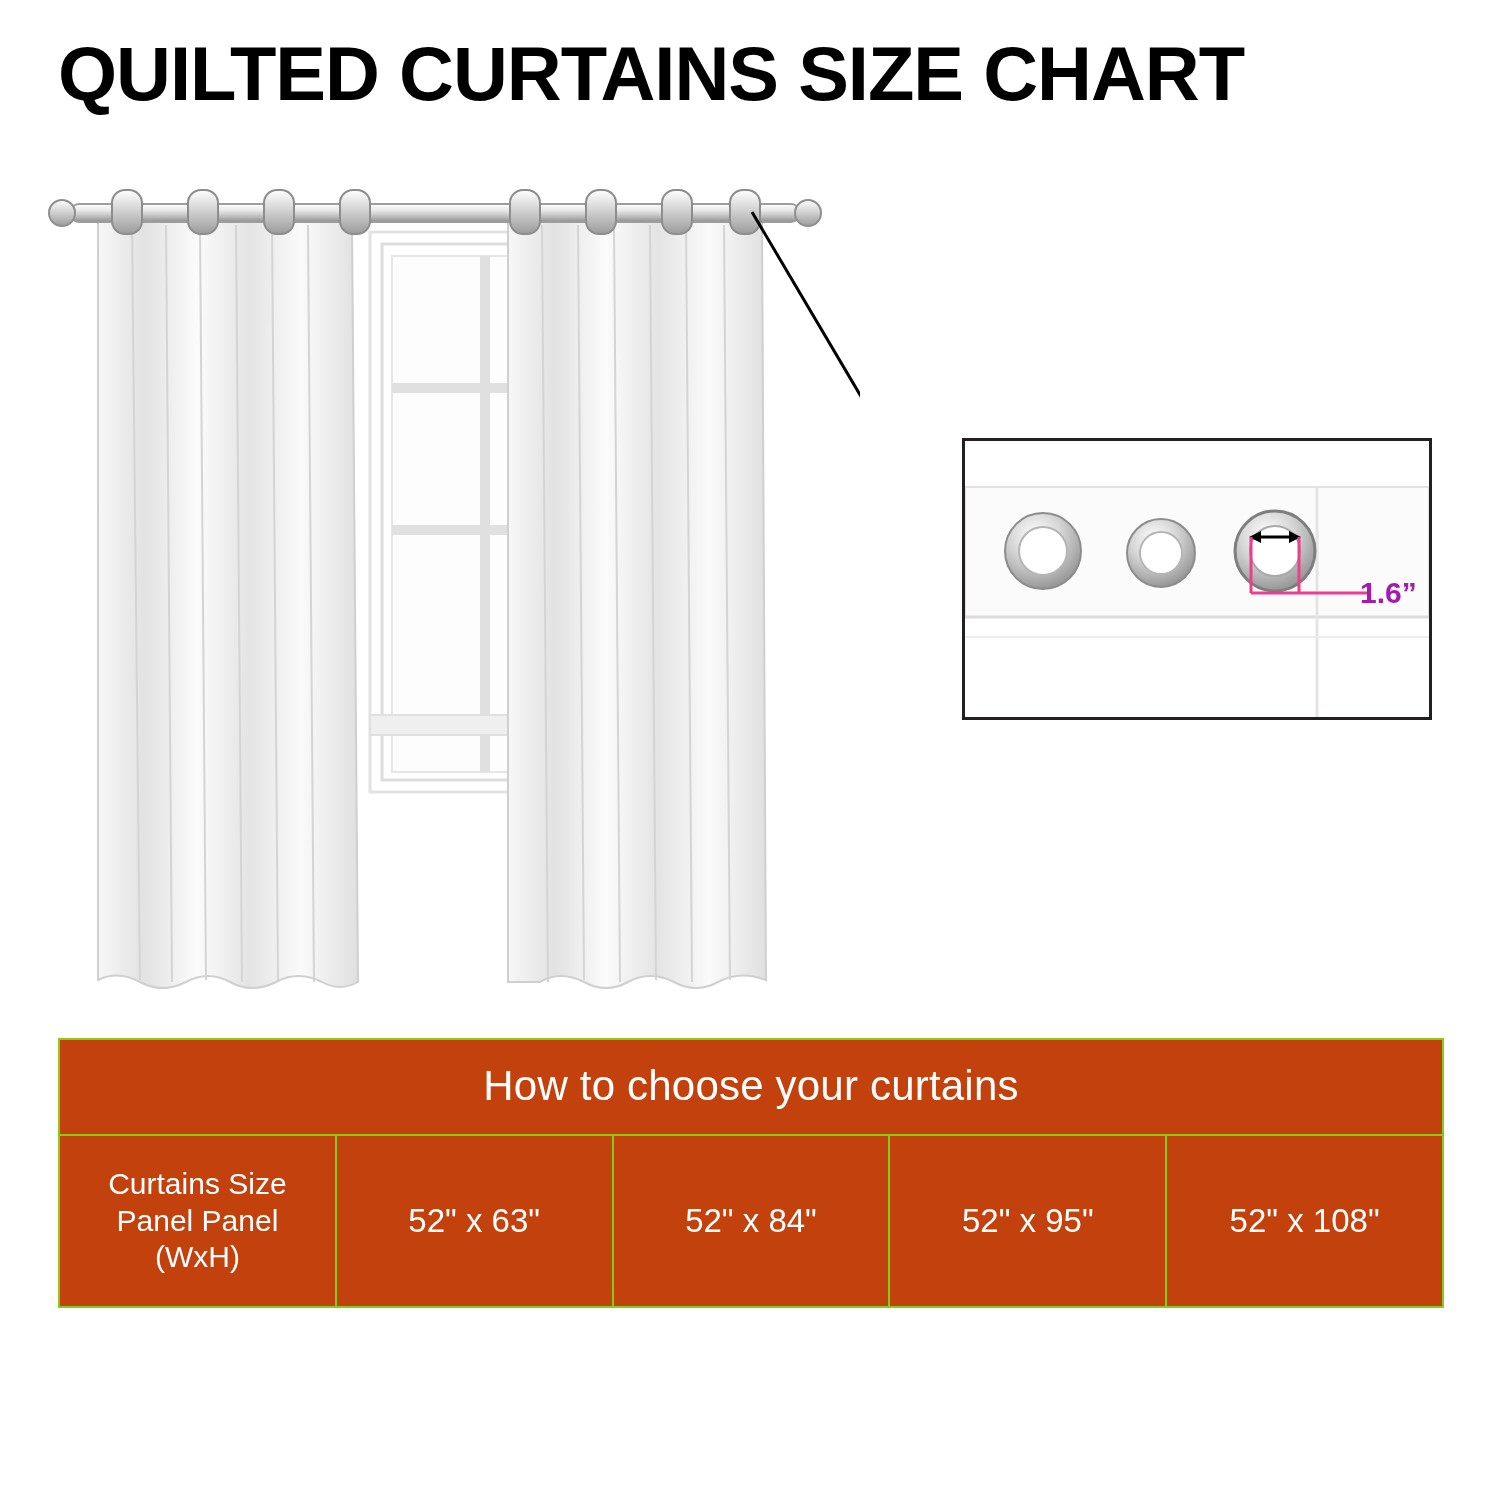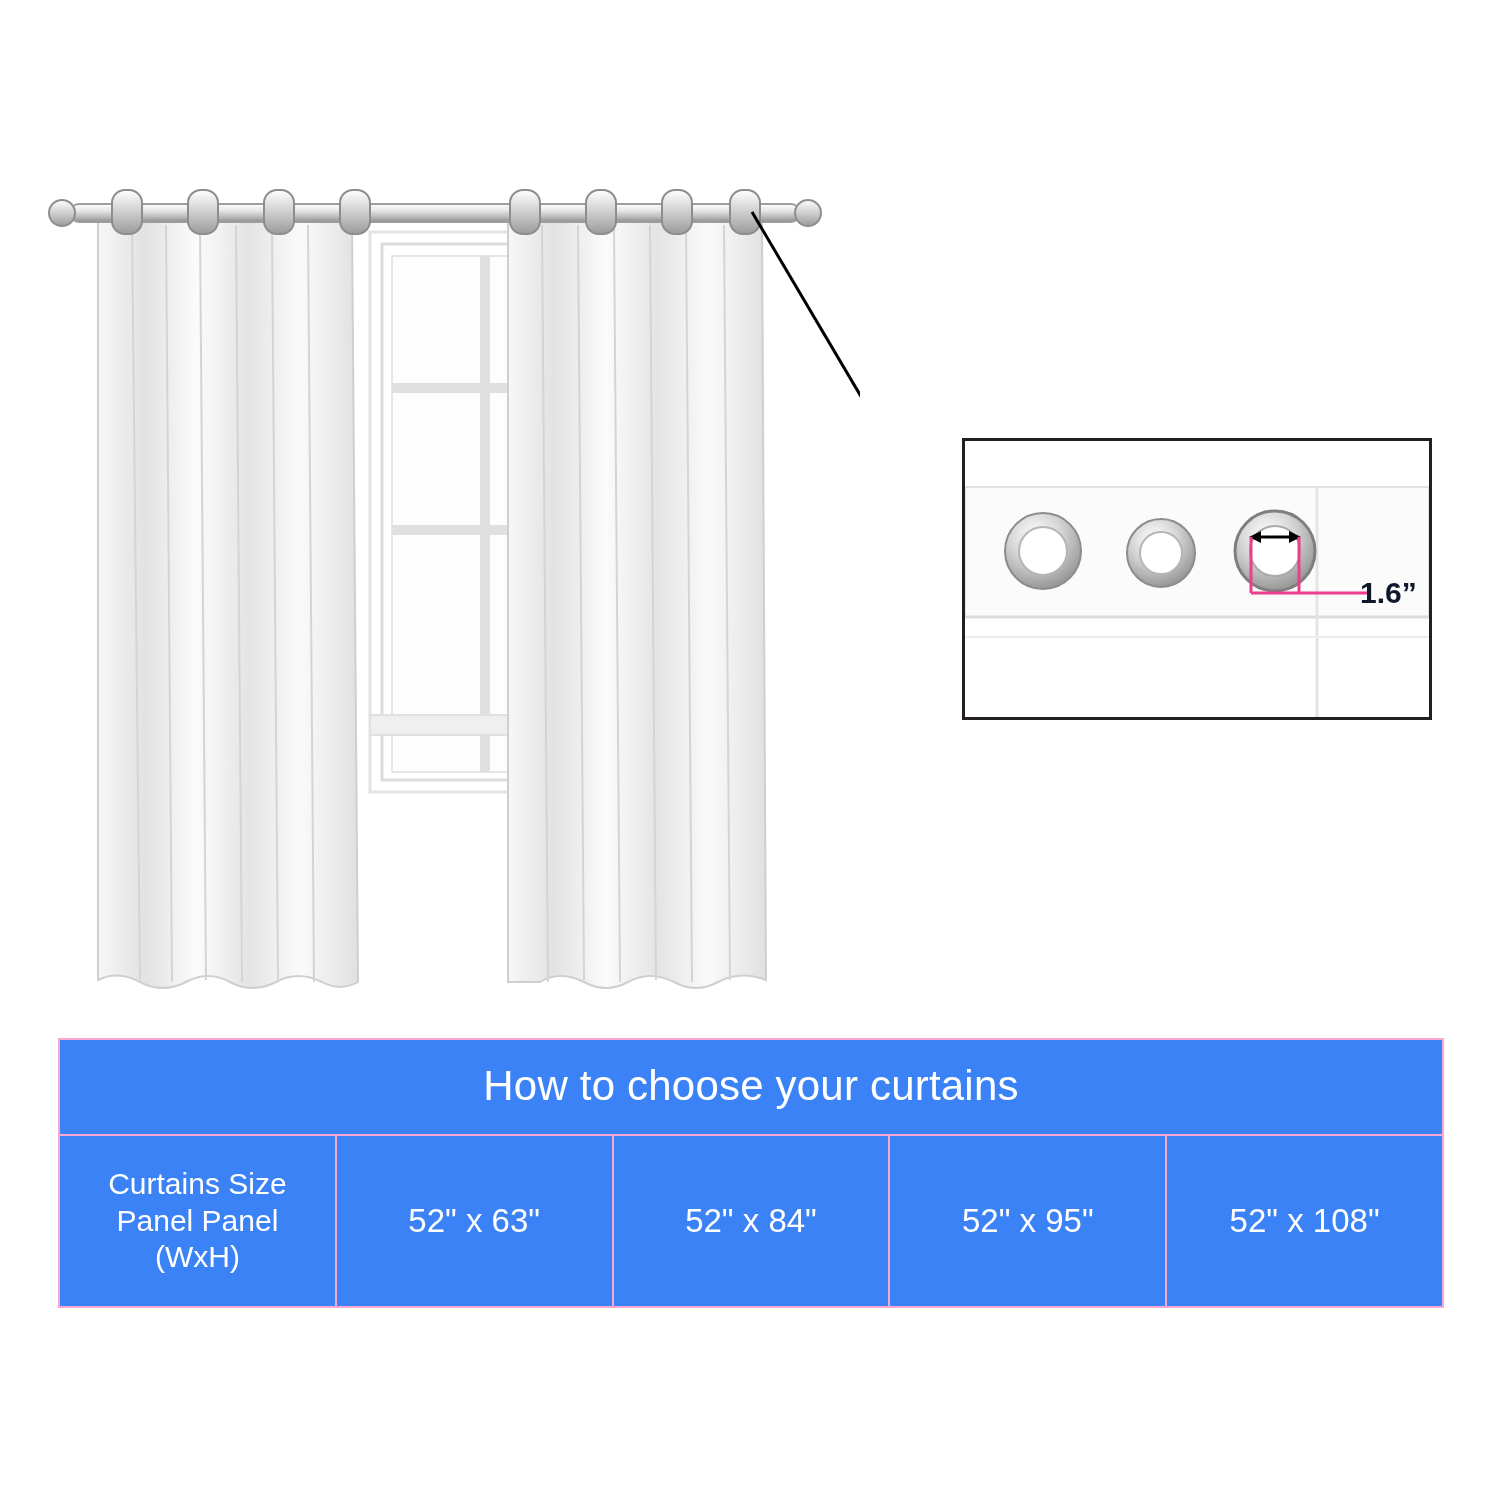--- a/index.html
+++ b/index.html
@@ -75,39 +75,39 @@
     background: #ffffff;
     box-sizing: border-box;
     overflow: hidden;
   }
   .measure-label {
     position: absolute;
     left: 398px;
     top: 196px;
     font-size: 30px;
     font-weight: 700;
-    color: #0f172a;
+    color: #a21caf;
     white-space: nowrap;
   }
 
   
   .table-wrap {
     position: absolute;
     left: 58px;
     top: 1038px;
     width: 1386px;
   }
   table.sizes {
     border-collapse: collapse;
     width: 1386px;
     table-layout: fixed;
   }
   table.sizes th, table.sizes td {
-    border: 2px solid #f9a8d4;
-    background: #3b82f6;
+    border: 2px solid #84cc16;
+    background: #c2410c;
     color: #ffffff;
     text-align: center;
     vertical-align: middle;
   }
   table.sizes .head-row th {
     font-size: 42px;
     font-weight: 400;
     padding: 22px 0 24px 0;
     letter-spacing: 0.2px;
   }
@@ -125,20 +125,21 @@
   }
   table.sizes tr.data-row td {
     height: 138px;
   }
 </style>
 </head>
 <body>
 
 <div class="page">
 
+  <div class="title">QUILTED CURTAINS SIZE CHART</div>
 
   <div class="illustration">
     <svg width="820" height="850" viewBox="0 0 820 850" xmlns="http://www.w3.org/2000/svg">
       <defs>
         <linearGradient id="panelGrad" x1="0" y1="0" x2="1" y2="0">
           <stop offset="0%" stop-color="#f7f7f7"></stop>
           <stop offset="18%" stop-color="#e2e2e2"></stop>
           <stop offset="38%" stop-color="#fbfbfb"></stop>
           <stop offset="58%" stop-color="#e4e4e4"></stop>
           <stop offset="78%" stop-color="#fafafa"></stop>

